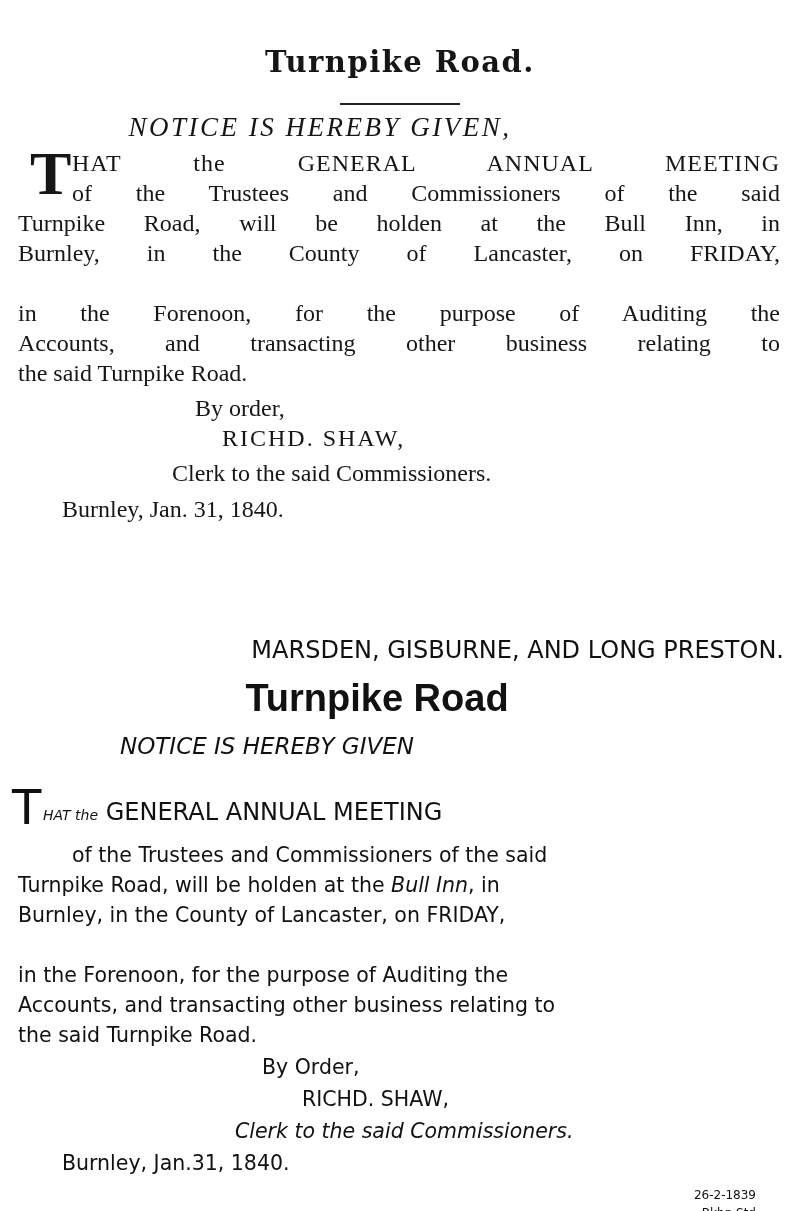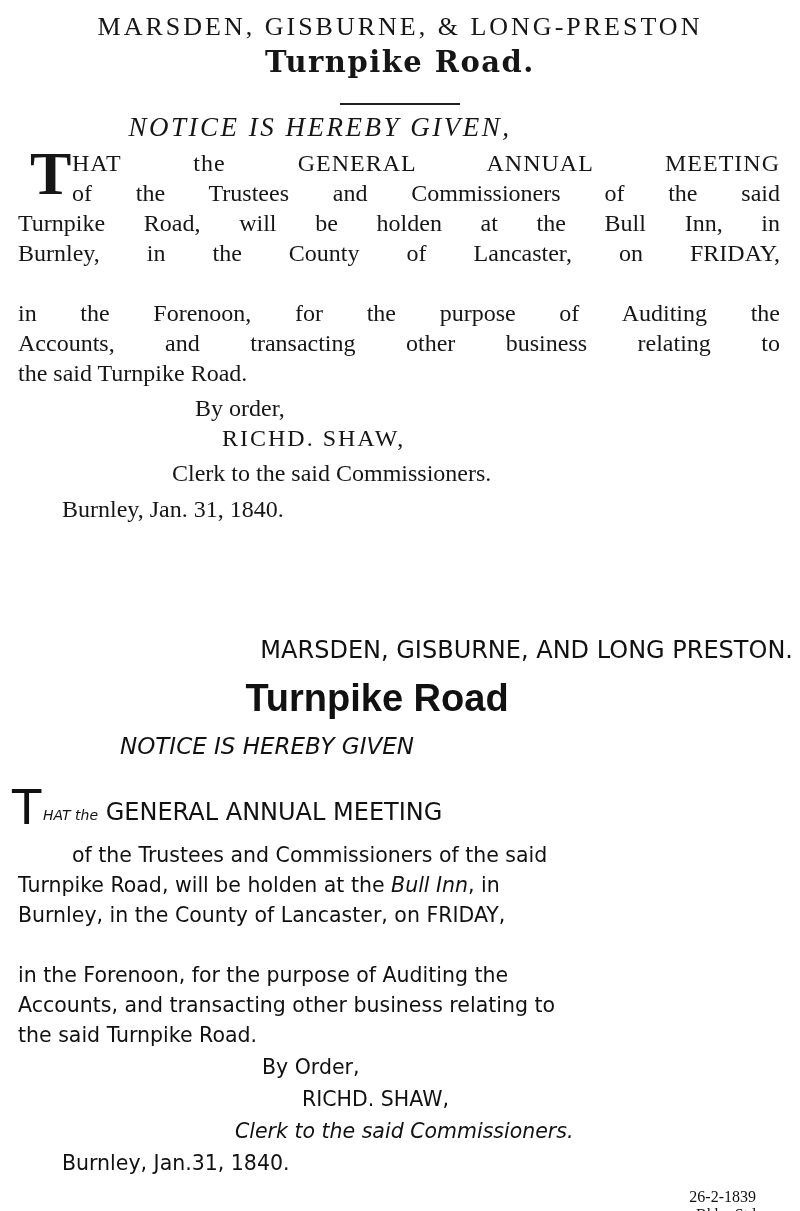--- a/index.html
+++ b/index.html
@@ -13,37 +13,36 @@
   .orig .notice { position: absolute; top: 112px; left: 0; width: 640px; text-align: center; font-family: "Liberation Serif", serif; font-style: italic; font-size: 27px; letter-spacing: 2.5px; }
   .orig .dropcap { position: absolute; top: 142px; left: 30px; font-family: "Liberation Serif", serif; font-size: 62px; line-height: 62px; font-weight: bold; }
   .orig .line { position: absolute; left: 18px; width: 762px; font-family: "Liberation Serif", serif; font-size: 24px; line-height: 26px; text-align: justify; text-align-last: justify; white-space: nowrap; }
   .orig .line.first { left: 72px; width: 708px; letter-spacing: 1px; }
   .orig .line.second { left: 72px; width: 708px; }
   .orig .line.last { text-align-last: left; }
   .orig .sig { position: absolute; font-family: "Liberation Serif", serif; font-size: 24px; white-space: nowrap; }
 
   
   .trans { position: absolute; left: 0; top: 600px; width: 800px; height: 611px; font-family: "DejaVu Sans", "Liberation Sans", sans-serif; color: #111; }
-  .trans .t1 { position: absolute; top: 36px; left: 93px; width: 700px; text-align: right; font-size: 24px; white-space: nowrap; }
+  .trans .t1 { position: absolute; top: 36px; left: 84px; width: 700px; text-align: right; font-size: 24px; white-space: nowrap; }
   .trans .t2 { position: absolute; top: 77px; left: 0; width: 754px; text-align: center; box-sizing: border-box; font-family: Liberation Sans, sans-serif; font-weight: bold; font-size: 38px; white-space: nowrap; }
   .trans .t3 { position: absolute; top: 133px; left: 0; width: 800px; padding-left: 120px; box-sizing: border-box; text-align: left; font-style: italic; font-size: 23px; white-space: nowrap; }
   .trans .cap { position: absolute; top: 183px; left: 12px; font-size: 48px; line-height: 48px; }
   .trans .capline { position: absolute; top: 198px; left: 43px; font-size: 24px; white-space: nowrap; }
   .trans .capline .small { font-size: 14px; font-style: italic; }
   .trans .pl { position: absolute; left: 18px; font-size: 20.5px; white-space: nowrap; }
   .trans .pl.indent { left: 72px; }
   .trans .smallcaps { font-size: 0.82em; }
   .trans .sigl { position: absolute; font-size: 20.5px; white-space: nowrap; }
-  .trans .ref { position: absolute; right: 44px; font-size: 16px; text-align: left; white-space: nowrap; font-family: Liberation Serif, serif; }
+  .trans .ref { position: absolute; right: 44px; font-size: 12px; text-align: left; white-space: nowrap; }
 </style>
 </head>
 <body>
 
 <div class="orig">
-  <div class="hdr1">MARSDEN, GISBURNE, &amp; LONG-PRESTON</div>
   <div class="hdr2">Turnpike Road.</div>
   <div class="rule"></div>
   <div class="notice">NOTICE IS HEREBY GIVEN,</div>
 
   <div class="dropcap">T</div>
   <div class="line first" style="top:150px;">HAT the GENERAL ANNUAL MEETING</div>
   <div class="line second" style="top:180px;">of the Trustees and Commissioners of the said</div>
   <div class="line" style="top:210px;">Turnpike Road, will be holden at the Bull Inn, in</div>
   <div class="line" style="top:240px;">Burnley, in the County of Lancaster, on FRIDAY,</div>
   <div class="line" style="top:300px;">in the Forenoon, for the purpose of Auditing the</div>

